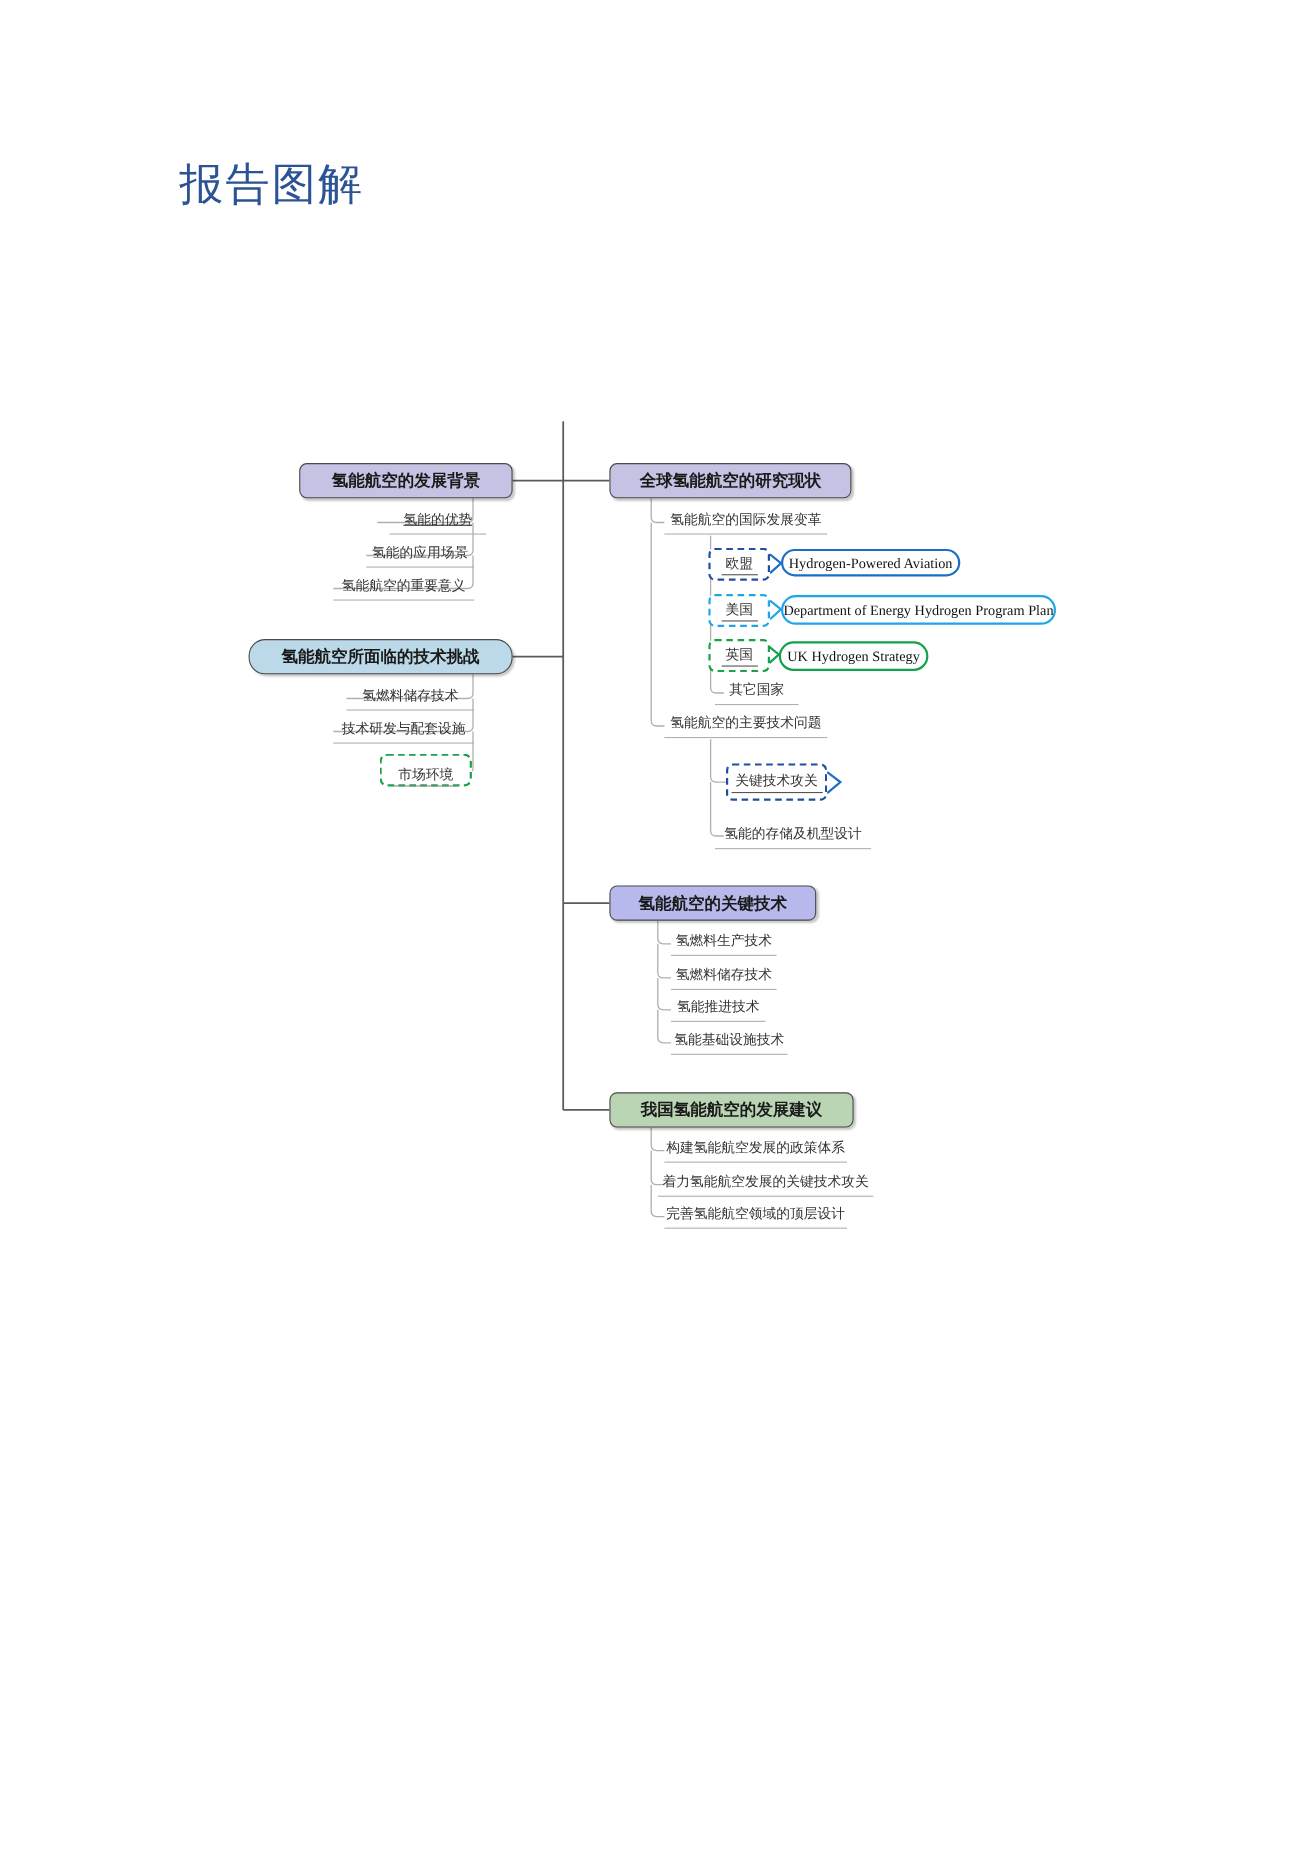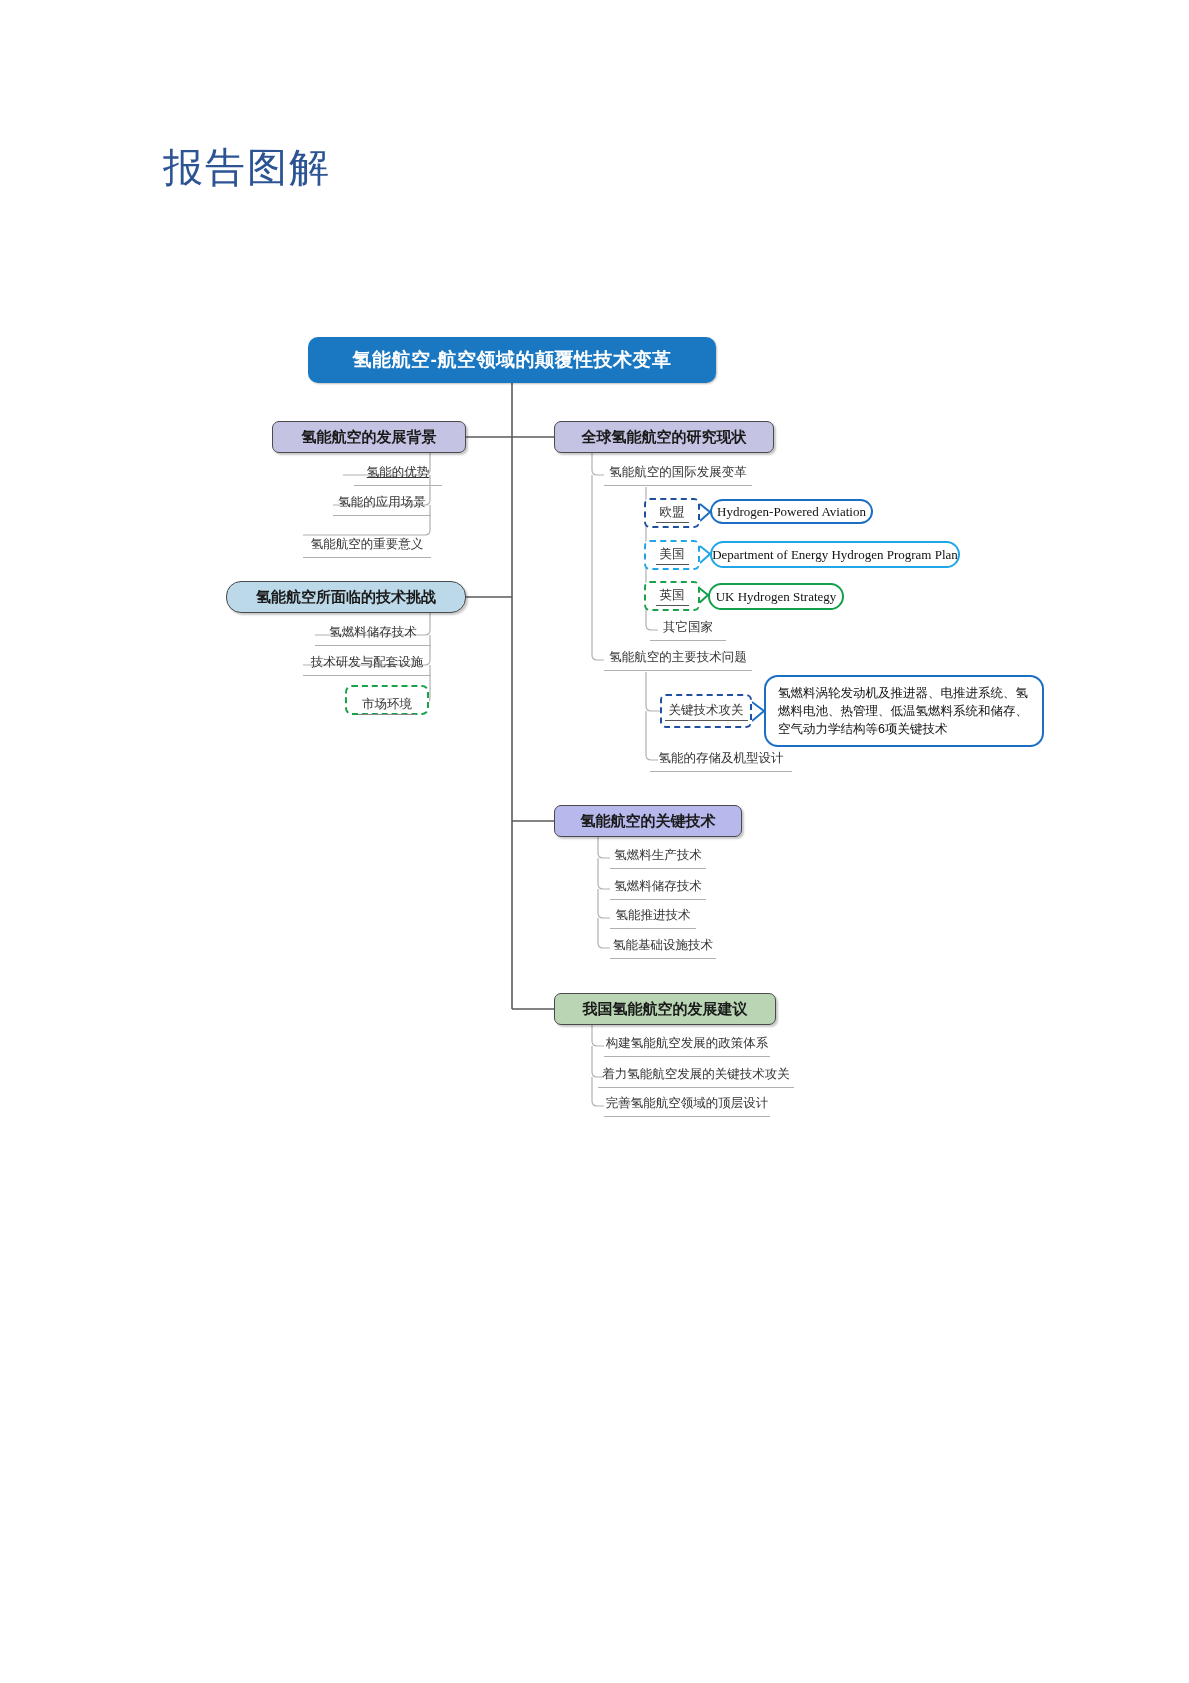--- a/index.html
+++ b/index.html
@@ -142,26 +142,25 @@
     </g>
 
     <g fill="none" stroke-width="2">
       <path d="M 700 504 L 710 512 L 700 521" stroke="#1a6fc4"></path>
       <path d="M 700 546 L 710 554 L 700 563" stroke="#1fa6e8"></path>
       <path d="M 698 587 L 708 595 L 698 604" stroke="#12a04c"></path>
       <path d="M 752 702 L 764 711 L 752 721" stroke="#1a6fc4"></path>
     </g>
   </svg>
 
-  <div class="node root-node" style="left:308px;top:337px;width:408px;height:46px;">氢能航空-航空领域的颠覆性技术变革</div>
 
   <div class="node major purple" style="left:272px;top:421px;width:194px;height:32px;">氢能航空的发展背景</div>
   <div class="node leaf" style="left:354px;top:462px;width:88px;height:24px;text-decoration:underline;">氢能的优势</div>
   <div class="node leaf" style="left:333px;top:492px;width:98px;height:24px;">氢能的应用场景</div>
-  <div class="node leaf" style="left:303px;top:522px;width:128px;height:24px;margin-top:12px;">氢能航空的重要意义</div>
+  <div class="node leaf" style="left:303px;top:522px;width:128px;height:24px;">氢能航空的重要意义</div>
 
   <div class="node major blue" style="left:226px;top:581px;width:240px;height:32px;border-radius:15px;">氢能航空所面临的技术挑战</div>
   <div class="node leaf" style="left:315px;top:622px;width:116px;height:24px;">氢燃料储存技术</div>
   <div class="node leaf" style="left:303px;top:652px;width:128px;height:24px;">技术研发与配套设施</div>
   <div class="node green-dash-leaf" style="left:345px;top:685px;width:84px;height:30px;display:flex;align-items:center;justify-content:center;">
     <span class="tag-inner">市场环境</span>
   </div>
 
   <div class="node major purple" style="left:554px;top:421px;width:220px;height:32px;">全球氢能航空的研究现状</div>
   <div class="node leaf" style="left:604px;top:462px;width:148px;height:24px;">氢能航空的国际发展变革</div>
@@ -181,21 +180,20 @@
   </div>
   <div class="node callout green" style="left:708px;top:583px;width:136px;height:27px;">UK Hydrogen Strategy</div>
 
   <div class="node leaf" style="left:650px;top:617px;width:76px;height:24px;">其它国家</div>
 
   <div class="node leaf" style="left:604px;top:647px;width:148px;height:24px;">氢能航空的主要技术问题</div>
 
   <div class="node tag dash-navy" style="left:660px;top:694px;width:92px;height:34px;">
     <span class="tag-inner">关键技术攻关</span>
   </div>
-  <div class="callout-multi" style="position:absolute;left:764px;top:675px;width:280px;height:72px;box-sizing:border-box;">氢燃料涡轮发动机及推进器、电推进系统、氢燃料电池、热管理、低温氢燃料系统和储存、空气动力学结构等6项关键技术</div>
 
   <div class="node leaf" style="left:650px;top:748px;width:142px;height:24px;">氢能的存储及机型设计</div>
 
   <div class="node major indigo" style="left:554px;top:805px;width:188px;height:32px;">氢能航空的关键技术</div>
   <div class="node leaf" style="left:610px;top:845px;width:96px;height:24px;">氢燃料生产技术</div>
   <div class="node leaf" style="left:610px;top:876px;width:96px;height:24px;">氢燃料储存技术</div>
   <div class="node leaf" style="left:610px;top:905px;width:86px;height:24px;">氢能推进技术</div>
   <div class="node leaf" style="left:610px;top:935px;width:106px;height:24px;">氢能基础设施技术</div>
 
   <div class="node major green" style="left:554px;top:993px;width:222px;height:32px;">我国氢能航空的发展建议</div>

